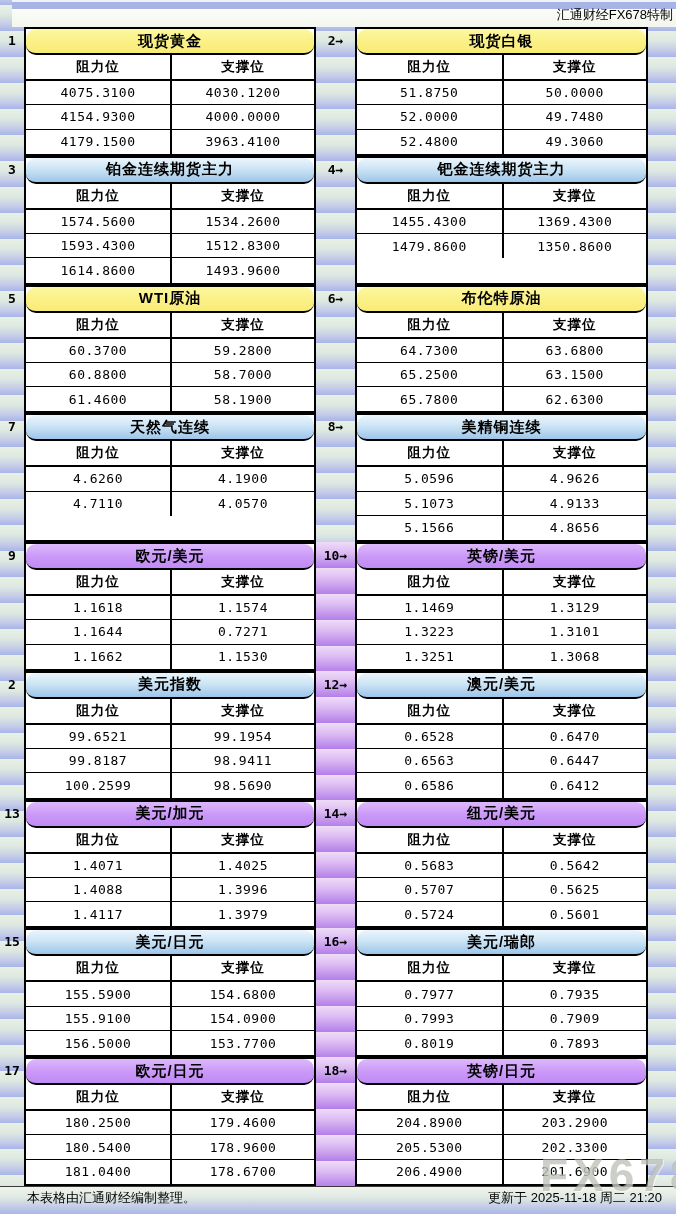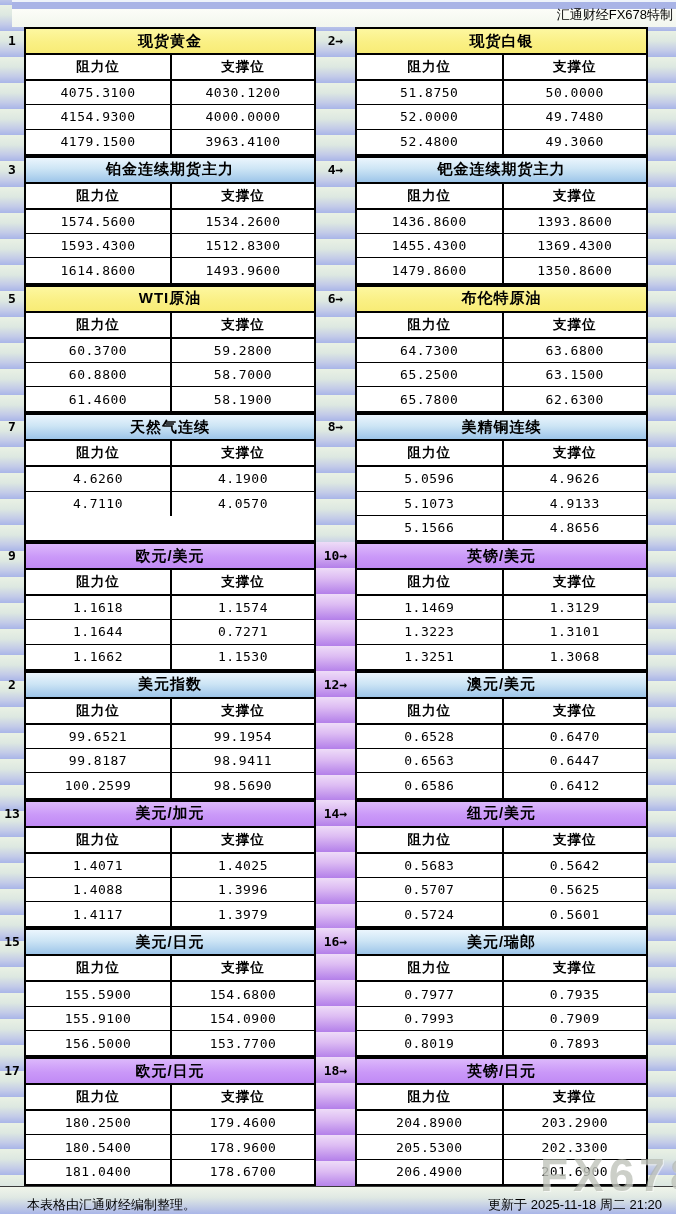--- a/index.html
+++ b/index.html
@@ -43,40 +43,41 @@
   }
 
   .panel {
     border:2px solid #000; background:#fff;
     display:grid; grid-template-rows:26px 26px 1fr 1fr 1fr;
   }
   .panel .title {
     display:flex; align-items:center; justify-content:center;
     font-size:15px; font-weight:bold; letter-spacing:1px;
     border-bottom:2px solid #000;
+    border-radius:10px;
   }
   .theme-yellow .title { background:linear-gradient(to bottom, #fdf7a0 0%, #faf085 55%, #f8ec76 100%); }
   .theme-blue   .title { background:linear-gradient(to bottom, #ebf5fd 0%, #cde5f5 45%, #9dc5e9 100%); }
   .theme-purple .title { background:linear-gradient(to bottom, #dcb8fb 0%, #ca98f8 55%, #c08af5 100%); }
 
   .hrow, .vrow { display:grid; grid-template-columns:1fr 1fr; }
   .cell {
     display:flex; align-items:center; justify-content:center;
     font-size:13px; background:#fff;
   }
   .cell + .cell { border-left:2px solid #000; }
   .hrow .cell { font-weight:bold; font-size:13.5px; border-bottom:2px solid #000; letter-spacing:1px; }
   .vrow .cell { font-family:"DejaVu Sans Mono", monospace; letter-spacing:0.5px; }
   .vrow:not(:last-child) .cell { border-bottom:1px solid #000; }
 
   .bottombar {
     position:absolute; left:0; bottom:0; width:676px; height:28px;
     background:linear-gradient(to bottom, #f0f5ea 0%, #dfe8e3 40%, #aab6e8 100%);
     border-top:1px solid #3a3a3a;
-    display:flex; align-items:flex-end; justify-content:space-between;
+    display:flex; align-items:flex-start; justify-content:space-between;
     padding:2px 14px 0 27px;
     font-size:13px;
   }
 
   .watermark {
     position:absolute; top:1148px; left:540px;
     font-family:"Liberation Sans", sans-serif;
     font-size:46px; font-weight:bold; letter-spacing:5px;
     color:rgba(172,178,166,0.62);
     text-shadow:1px 1px 0 rgba(255,255,255,0.55);
@@ -166,24 +167,20 @@
     <div class="gutter mid">
       <span class="num">4→</span>
     </div>
     <div class="panel theme-blue">
       <div class="title">钯金连续期货主力</div>
       <div class="hrow">
         <div class="cell">阻力位</div>
         <div class="cell">支撑位</div>
       </div>
       <div class="vrow">
-        <div class="cell rcell">1436.8600</div>
-        <div class="cell scell">1393.8600</div>
-      </div>
-      <div class="vrow">
         <div class="cell rcell">1455.4300</div>
         <div class="cell scell">1369.4300</div>
       </div>
       <div class="vrow">
         <div class="cell rcell">1479.8600</div>
         <div class="cell scell">1350.8600</div>
       </div>
     </div>
     <div class="gutter right"></div>
   </section>

